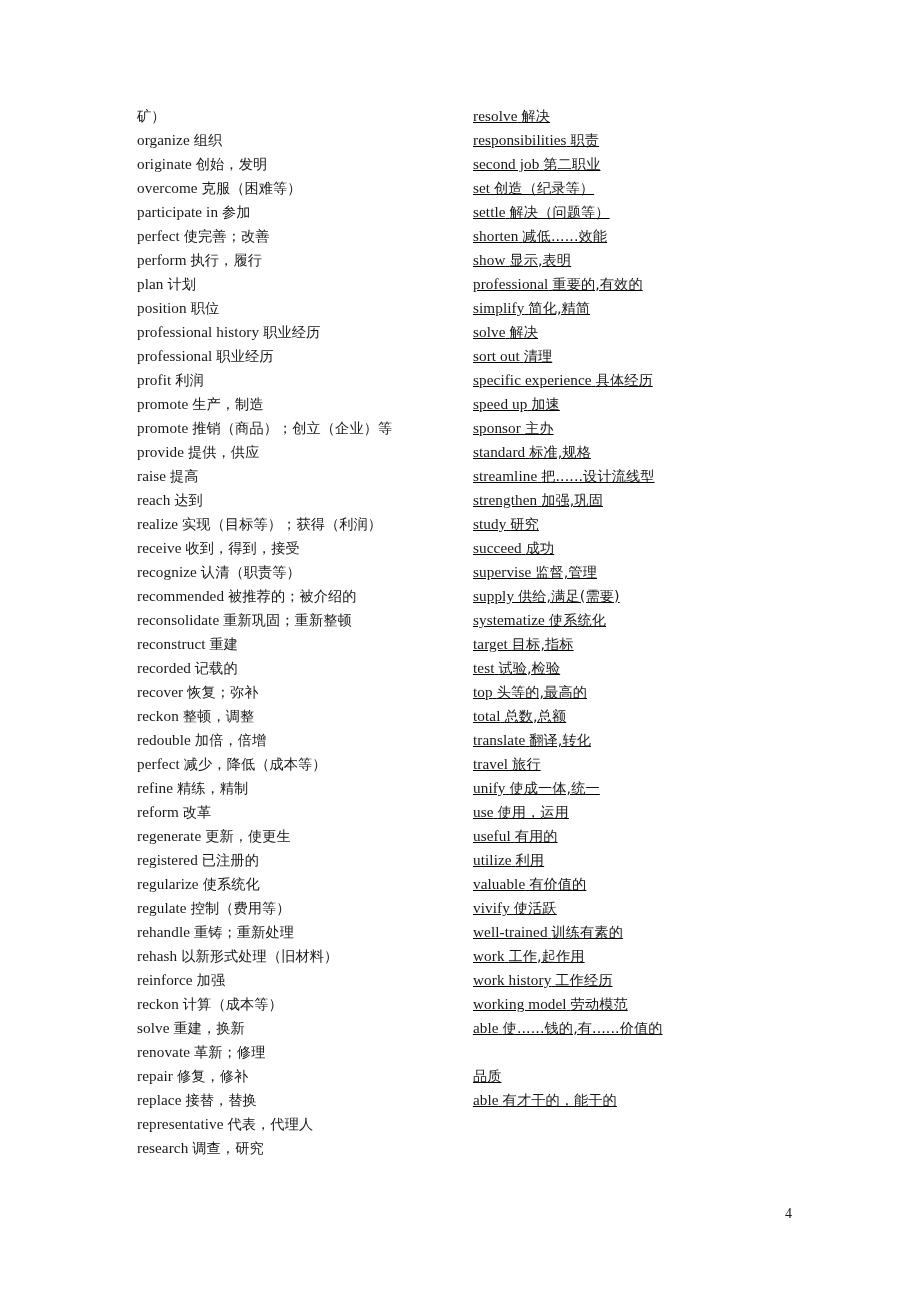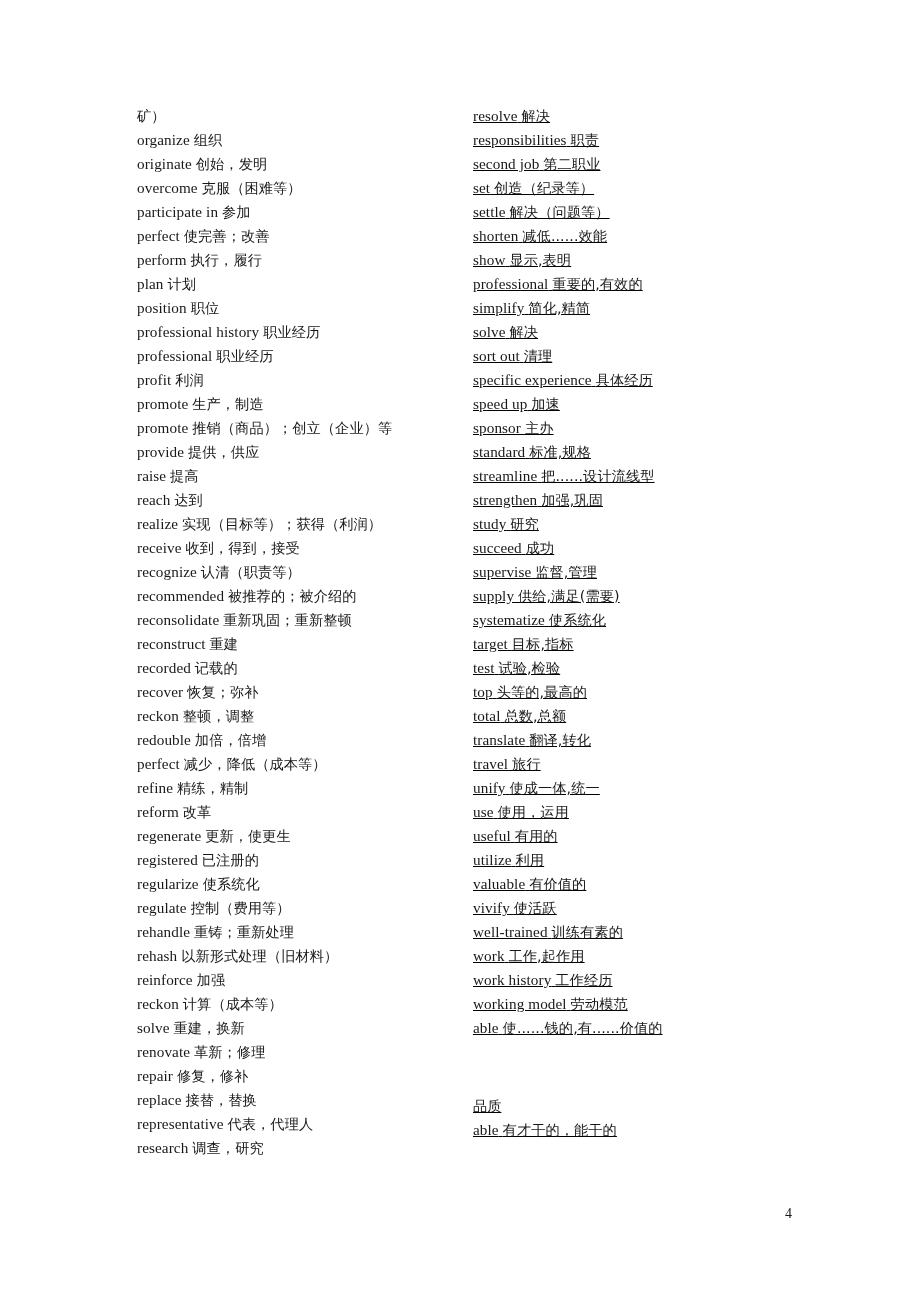--- a/index.html
+++ b/index.html
@@ -54,21 +54,20 @@
   }
   .entry .gloss {
     font-family: "DejaVu Sans", "Liberation Sans", sans-serif;
     font-size: 14.2px;
   }
   .section-head {
     font-family: "DejaVu Sans", "Liberation Sans", sans-serif;
     font-size: 14.2px;
     line-height: 24px;
     color: #18181a;
-    margin-top: 30px;
   }
   .spacer {
     height: 24px;
   }
   .page-number {
     position: absolute;
     right: 128px;
     top: 1206px;
     font-family: "Liberation Serif", "DejaVu Serif", serif;
     font-size: 14px;

